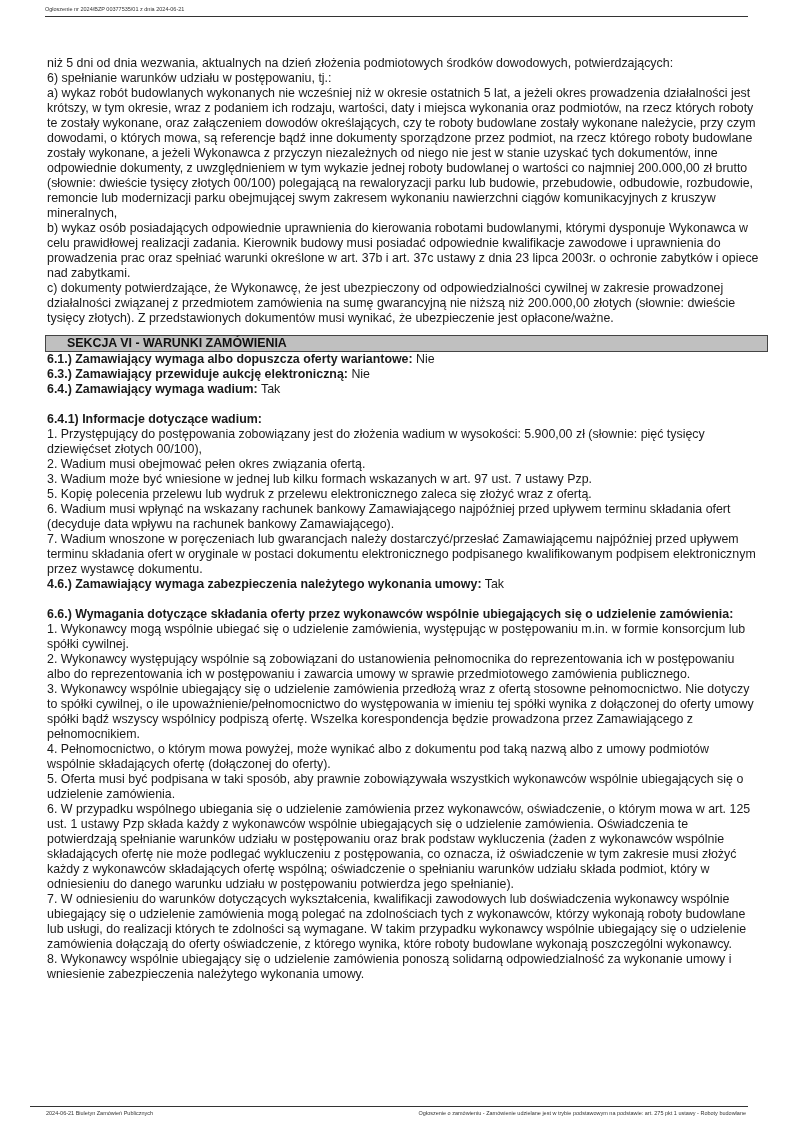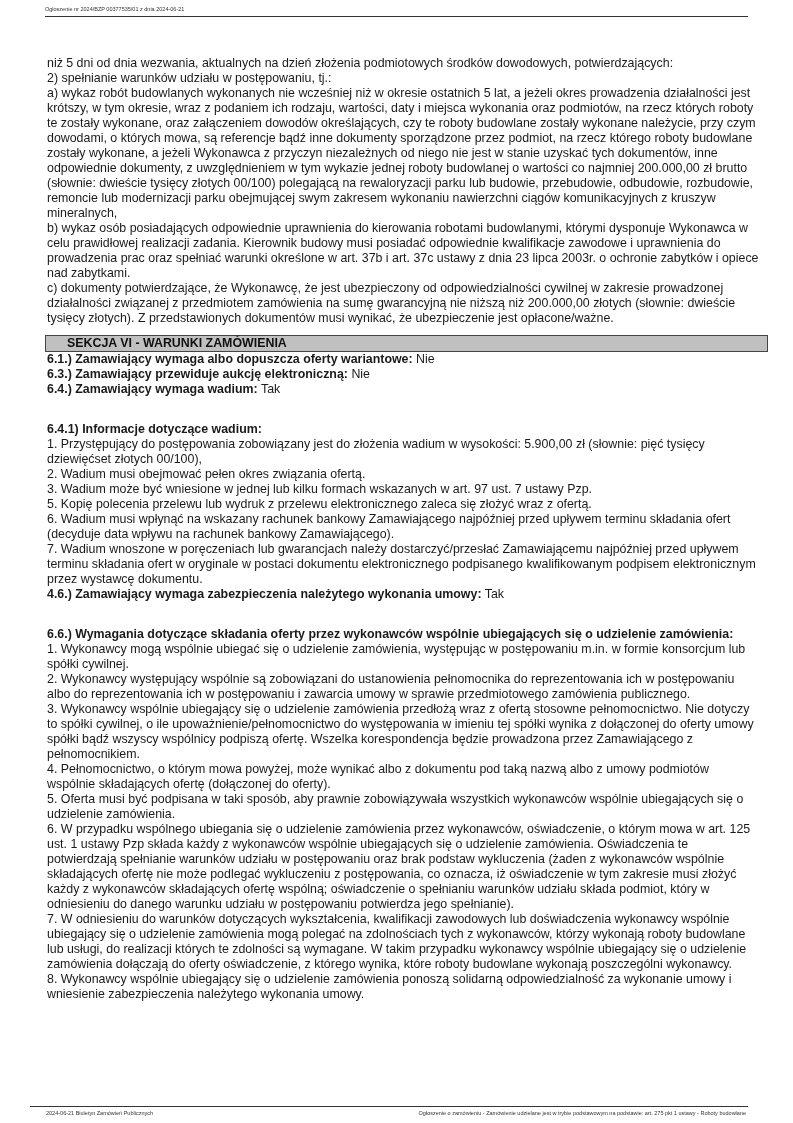--- a/index.html
+++ b/index.html
@@ -12,33 +12,33 @@
   .page-footer .left { position:absolute; left:16px; top:3px; }
   .page-footer .right { position:absolute; right:2px; top:3px; }
   .content { position:absolute; left:47px; top:56px; width:712px;
              font-size:12.4px; line-height:15px; }
   .content p { margin:0; }
   .section-header { margin:9px 0 0 -2px; width:700px; height:15px; background:#c0c0c0;
                     border:1px solid #444; font-weight:bold; font-size:12.4px; line-height:15px;
                     padding-left:21px; color:#111; }
   .q { margin-top:15px; }
   .q .label { font-weight:bold; }
-  .q-block { margin-top:25px; }
+  .q-block { margin-top:15px; }
   .q-block .label { font-weight:bold; display:block; }
 </style>
 </head>
 <body>
 
 <div class="page-header">
   <span>Ogłoszenie nr 2024/BZP 00377535/01 z dnia 2024-06-21</span>
 </div>
 
 <div class="content">
   <p>niż 5 dni od dnia wezwania, aktualnych na dzień złożenia podmiotowych środków dowodowych, potwierdzających:</p>
-  <p>2) spełnianie warunków udziału w postępowaniu, tj.:</p>
+  <p>6) spełnianie warunków udziału w postępowaniu, tj.:</p>
   <p>a) wykaz robót budowlanych wykonanych nie wcześniej niż w okresie ostatnich 5 lat, a jeżeli okres prowadzenia działalności jest krótszy, w tym okresie, wraz z podaniem ich rodzaju, wartości, daty i miejsca wykonania oraz podmiotów, na rzecz których roboty te zostały wykonane, oraz załączeniem dowodów określających, czy te roboty budowlane zostały wykonane należycie, przy czym dowodami, o których mowa, są referencje bądź inne dokumenty sporządzone przez podmiot, na rzecz którego roboty budowlane zostały wykonane, a jeżeli Wykonawca z przyczyn niezależnych od niego nie jest w stanie uzyskać tych dokumentów, inne odpowiednie dokumenty, z uwzględnieniem w tym wykazie jednej roboty budowlanej o wartości co najmniej 200.000,00 zł brutto (słownie: dwieście tysięcy złotych 00/100) polegającą na rewaloryzacji parku lub budowie, przebudowie, odbudowie, rozbudowie, remoncie lub modernizacji parku obejmującej swym zakresem wykonaniu nawierzchni ciągów komunikacyjnych z kruszyw mineralnych,</p>
   <p>b) wykaz osób posiadających odpowiednie uprawnienia do kierowania robotami budowlanymi, którymi dysponuje Wykonawca w celu prawidłowej realizacji zadania. Kierownik budowy musi posiadać odpowiednie kwalifikacje zawodowe i uprawnienia do prowadzenia prac oraz spełniać warunki określone w art. 37b i art. 37c ustawy z dnia 23 lipca 2003r. o ochronie zabytków i opiece nad zabytkami.</p>
   <p>c) dokumenty potwierdzające, że Wykonawcę, że jest ubezpieczony od odpowiedzialności cywilnej w zakresie prowadzonej działalności związanej z przedmiotem zamówienia na sumę gwarancyjną nie niższą niż 200.000,00 złotych (słownie: dwieście tysięcy złotych). Z przedstawionych dokumentów musi wynikać, że ubezpieczenie jest opłacone/ważne.</p>
 
   <div class="section-header">
     <span>SEKCJA VI - WARUNKI ZAMÓWIENIA</span>
   </div>
 
   <p class="q">
     <span class="label">6.1.) Zamawiający wymaga albo dopuszcza oferty wariantowe:</span><span> Nie</span>

